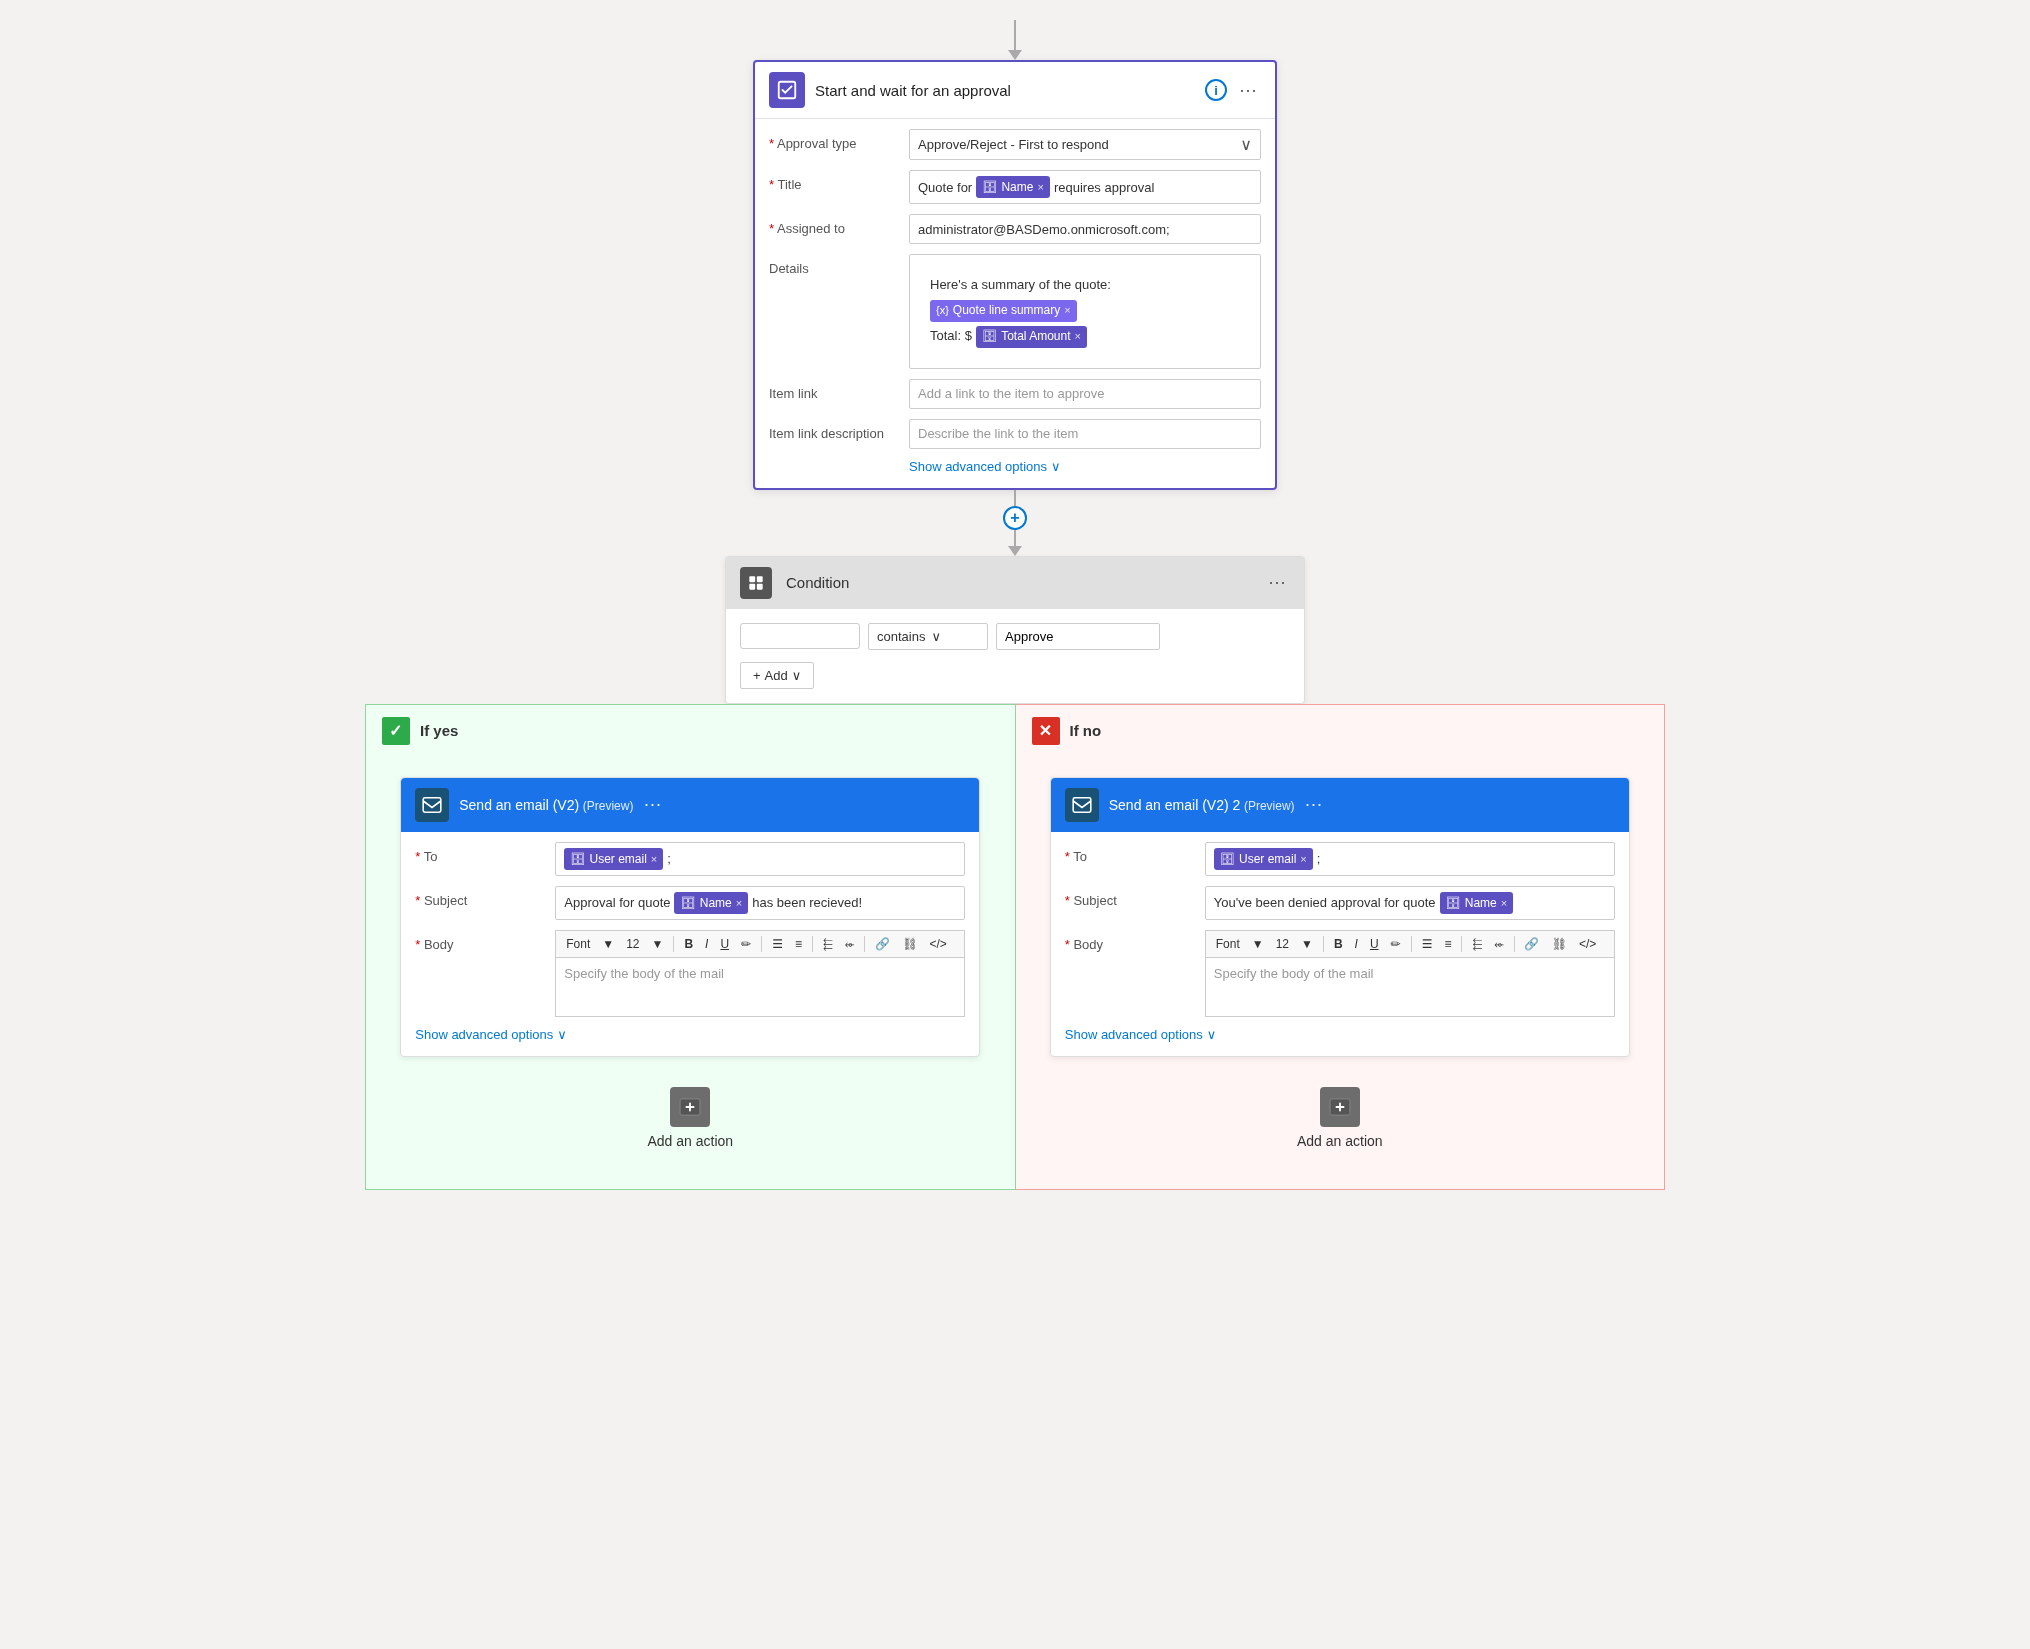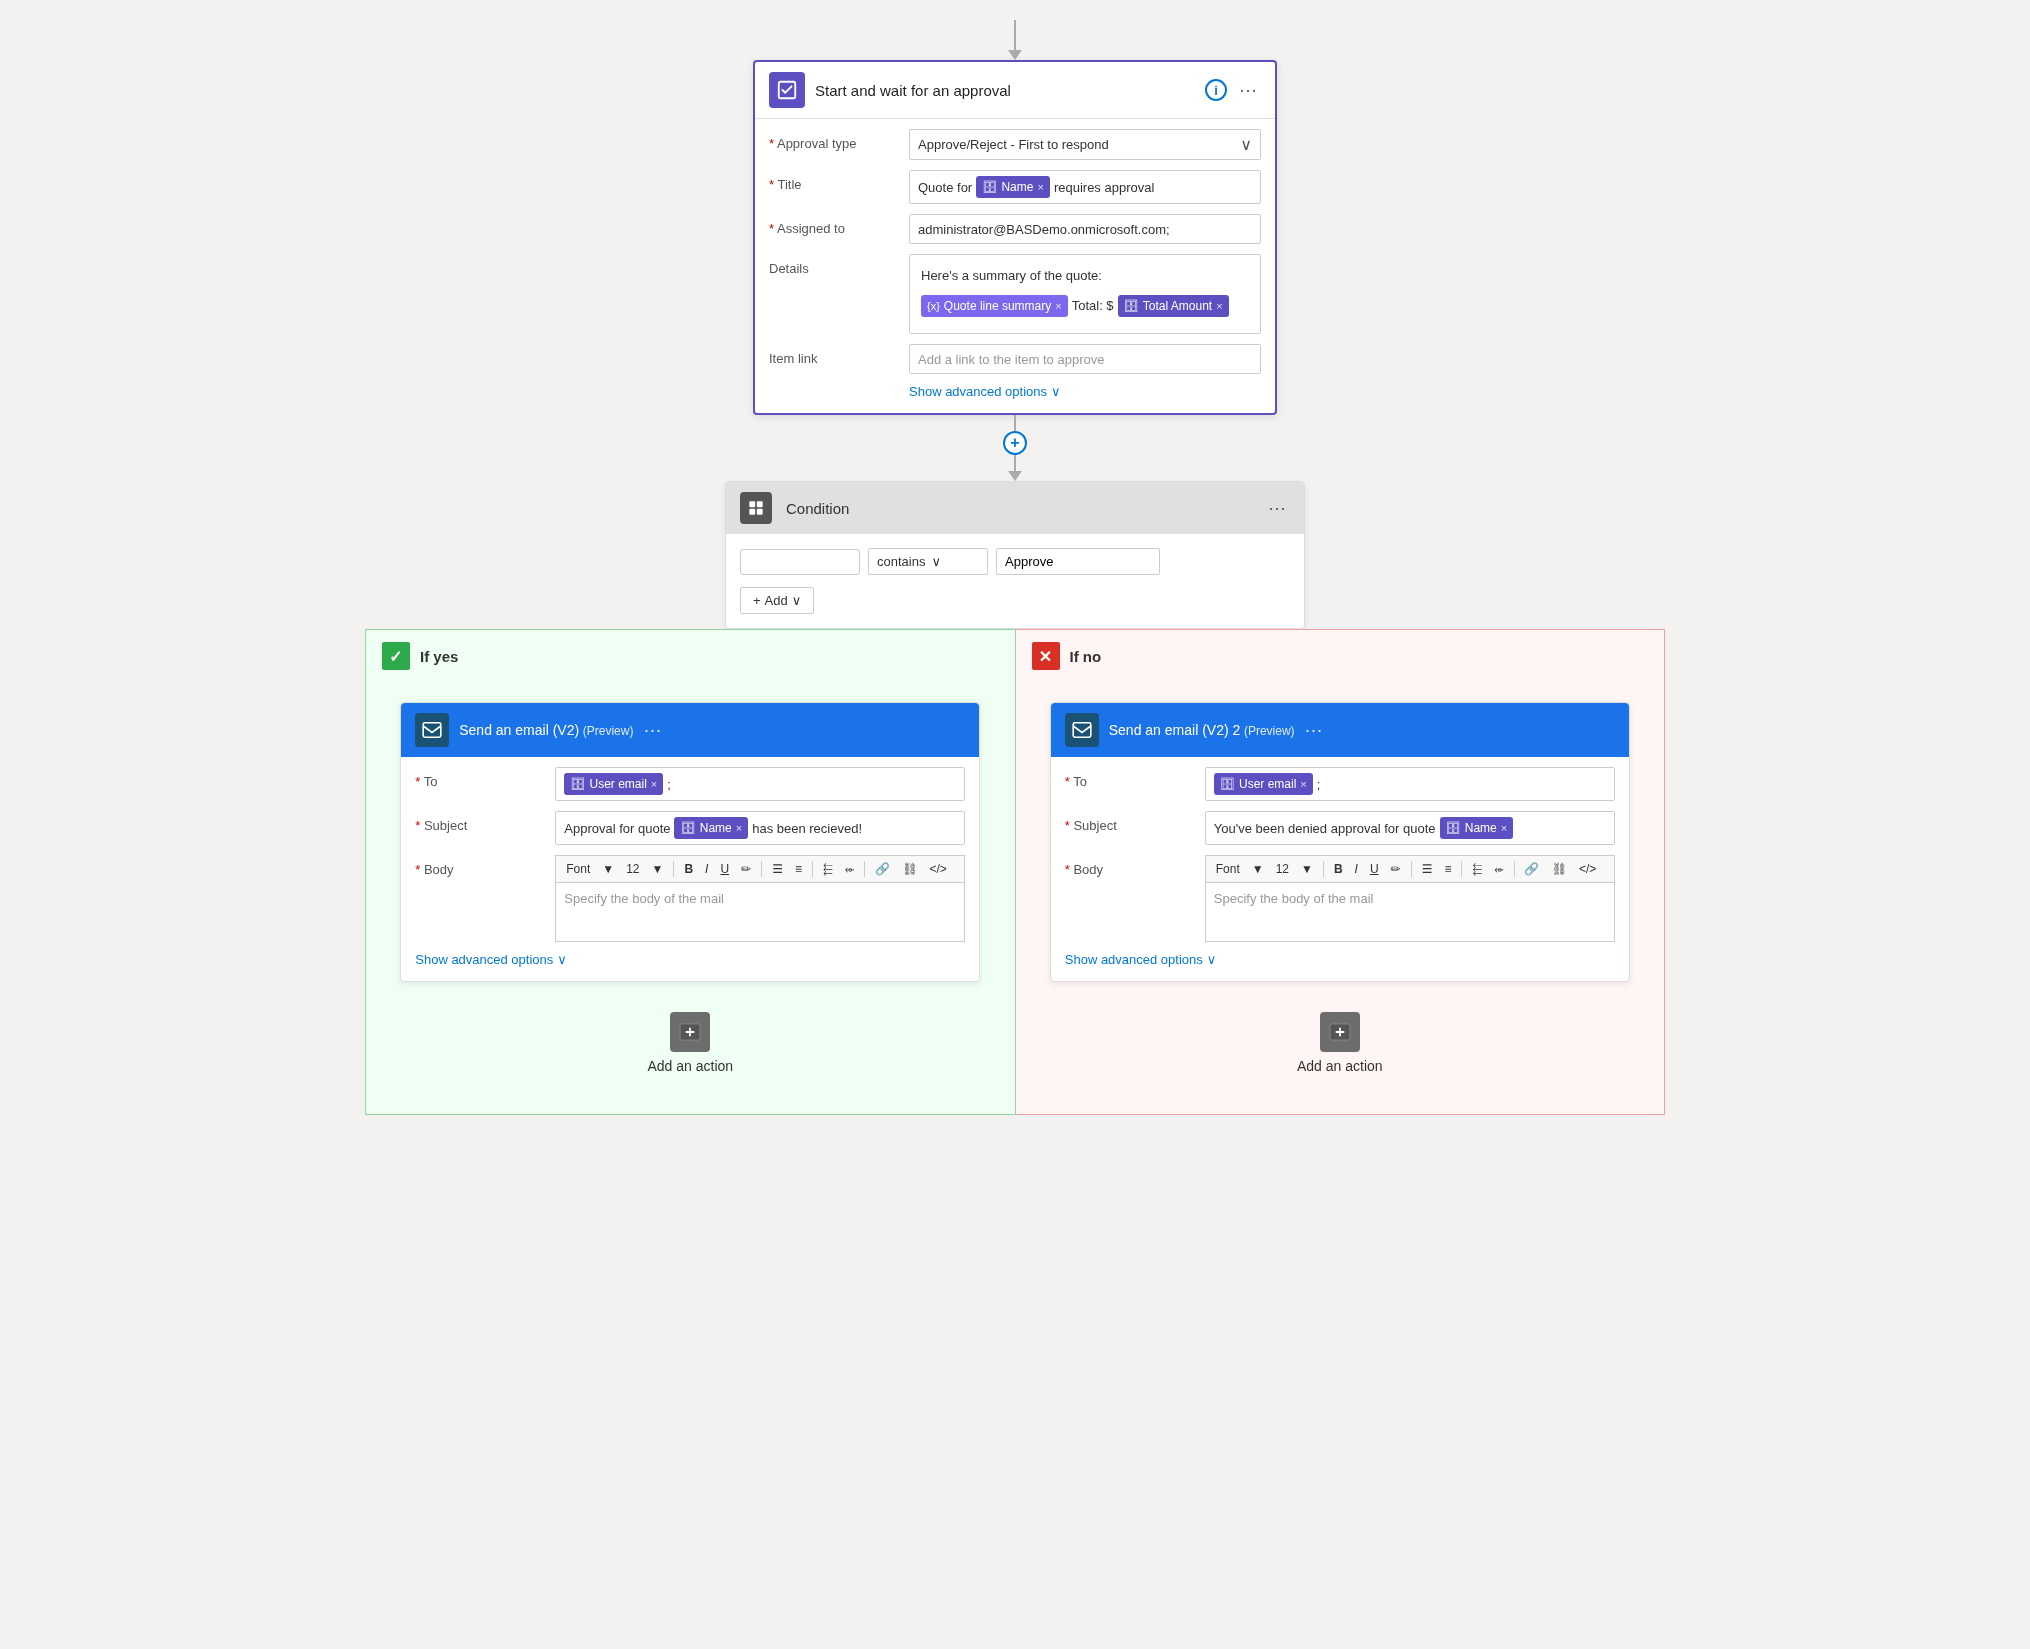--- a/index.html
+++ b/index.html
@@ -132,24 +132,24 @@
       border-radius: 2px;
       padding: 5px 8px;
       font-size: 13px;
       min-height: 30px;
       display: flex;
       align-items: center;
       flex-wrap: wrap;
       gap: 4px;
     }
     .field-input.multiline {
-      flex-direction: row;
+      flex-direction: column;
       align-items: flex-start;
       min-height: 80px;
-      padding: 11px;
+      padding: 20px;
       line-height: 1.6;
     }
     .field-input.placeholder-text {
       color: #999;
     }
     .token {
       display: inline-flex;
       align-items: center;
       border-radius: 3px;
       padding: 2px 6px;
@@ -498,20 +498,26 @@
         </div>
       </div>
 
       <div class="field-row">
         <span class="field-label">Item link</span>
         <div class="field-input placeholder-text">
           <span>Add a link to the item to approve</span>
         </div>
       </div>
 
+      <div class="field-row">
+        <span class="field-label">Item link description</span>
+        <div class="field-input placeholder-text">
+          <span>Describe the link to the item</span>
+        </div>
+      </div>
 
       <div class="show-advanced">
         <span>Show advanced options</span>
         <span>∨</span>
       </div>
     </div>
   </div>
 
   <div class="plus-connector">
     <div class="arrow-down" style="height:16px;"></div>

